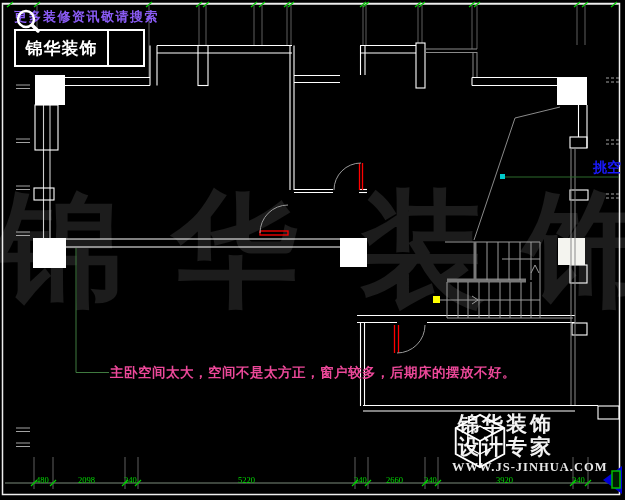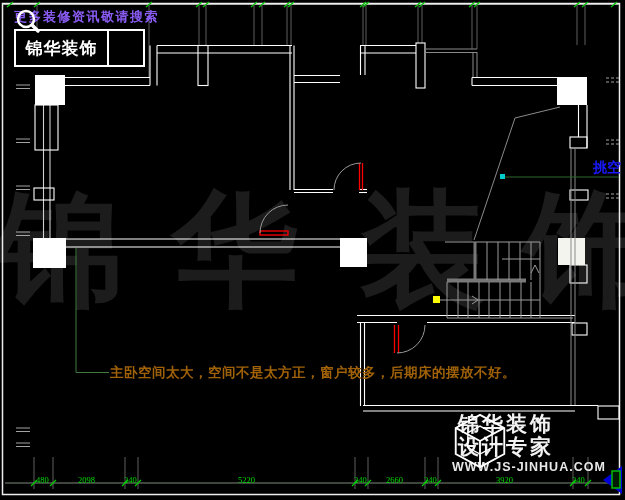--- a/index.html
+++ b/index.html
@@ -13,36 +13,36 @@
   #logo-top .tagline{color:#8b5cf6;font-weight:bold;font-size:13px;letter-spacing:1.5px;
       white-space:nowrap;font-family:"DejaVu Sans",sans-serif;}
   #logo-top .search-box{margin-top:3px;width:127px;height:34px;border:2px solid #fff;
       background:#000;display:flex;align-items:stretch;}
   #logo-top .brand{flex:1;display:flex;align-items:center;justify-content:center;
       color:#fff;font-weight:bold;font-size:17px;letter-spacing:1px;
       font-family:"DejaVu Serif",serif;white-space:nowrap;}
   #logo-top .sep{width:2px;background:#fff;}
   #logo-top .icon-cell{width:34px;display:flex;align-items:center;justify-content:center;}
   
-  .note-text{position:absolute;left:110px;top:364px;width:400px;color:#a16207;
+  .note-text{position:absolute;left:110px;top:364px;width:400px;color:#ec4899;
       font-weight:bold;font-size:13.5px;letter-spacing:0.5px;white-space:nowrap;z-index:25;
       font-family:"DejaVu Sans",sans-serif;}
   .void-label{position:absolute;left:593px;top:159px;color:#1a1aff;font-weight:bold;
       font-size:14px;z-index:25;font-family:"DejaVu Sans",sans-serif;}
   
   .dim-label{position:absolute;top:475px;color:#00dd00;font-size:8.5px;z-index:15;
       font-family:Liberation Serif, serif;letter-spacing:0;}
   
   #logo-bottom{position:absolute;left:452px;top:412px;width:172px;z-index:30;}
   #logo-bottom .row{display:flex;align-items:center;}
   #logo-bottom .txt{margin-left:6px;}
   #logo-bottom .l1,#logo-bottom .l2{color:#f2f2f2;font-weight:bold;font-size:21px;
       letter-spacing:3px;line-height:1.1;font-family:"DejaVu Serif",serif;white-space:nowrap;}
   #logo-bottom .site{margin-top:2px;color:#e8e8e8;font-weight:bold;font-size:12.5px;
-      letter-spacing:1px;white-space:nowrap;font-family:Liberation Sans, sans-serif;}
+      letter-spacing:1px;white-space:nowrap;font-family:Liberation Serif, serif;}
   svg{position:absolute;left:0;top:0;z-index:10;}
   #wm-layer{position:absolute;inset:0;z-index:5;}
 </style>
 </head>
 <body>
 
 <div id="canvas">
 
   <div id="wm-layer">
     <span class="wm" style="left:-4px">锦</span>

